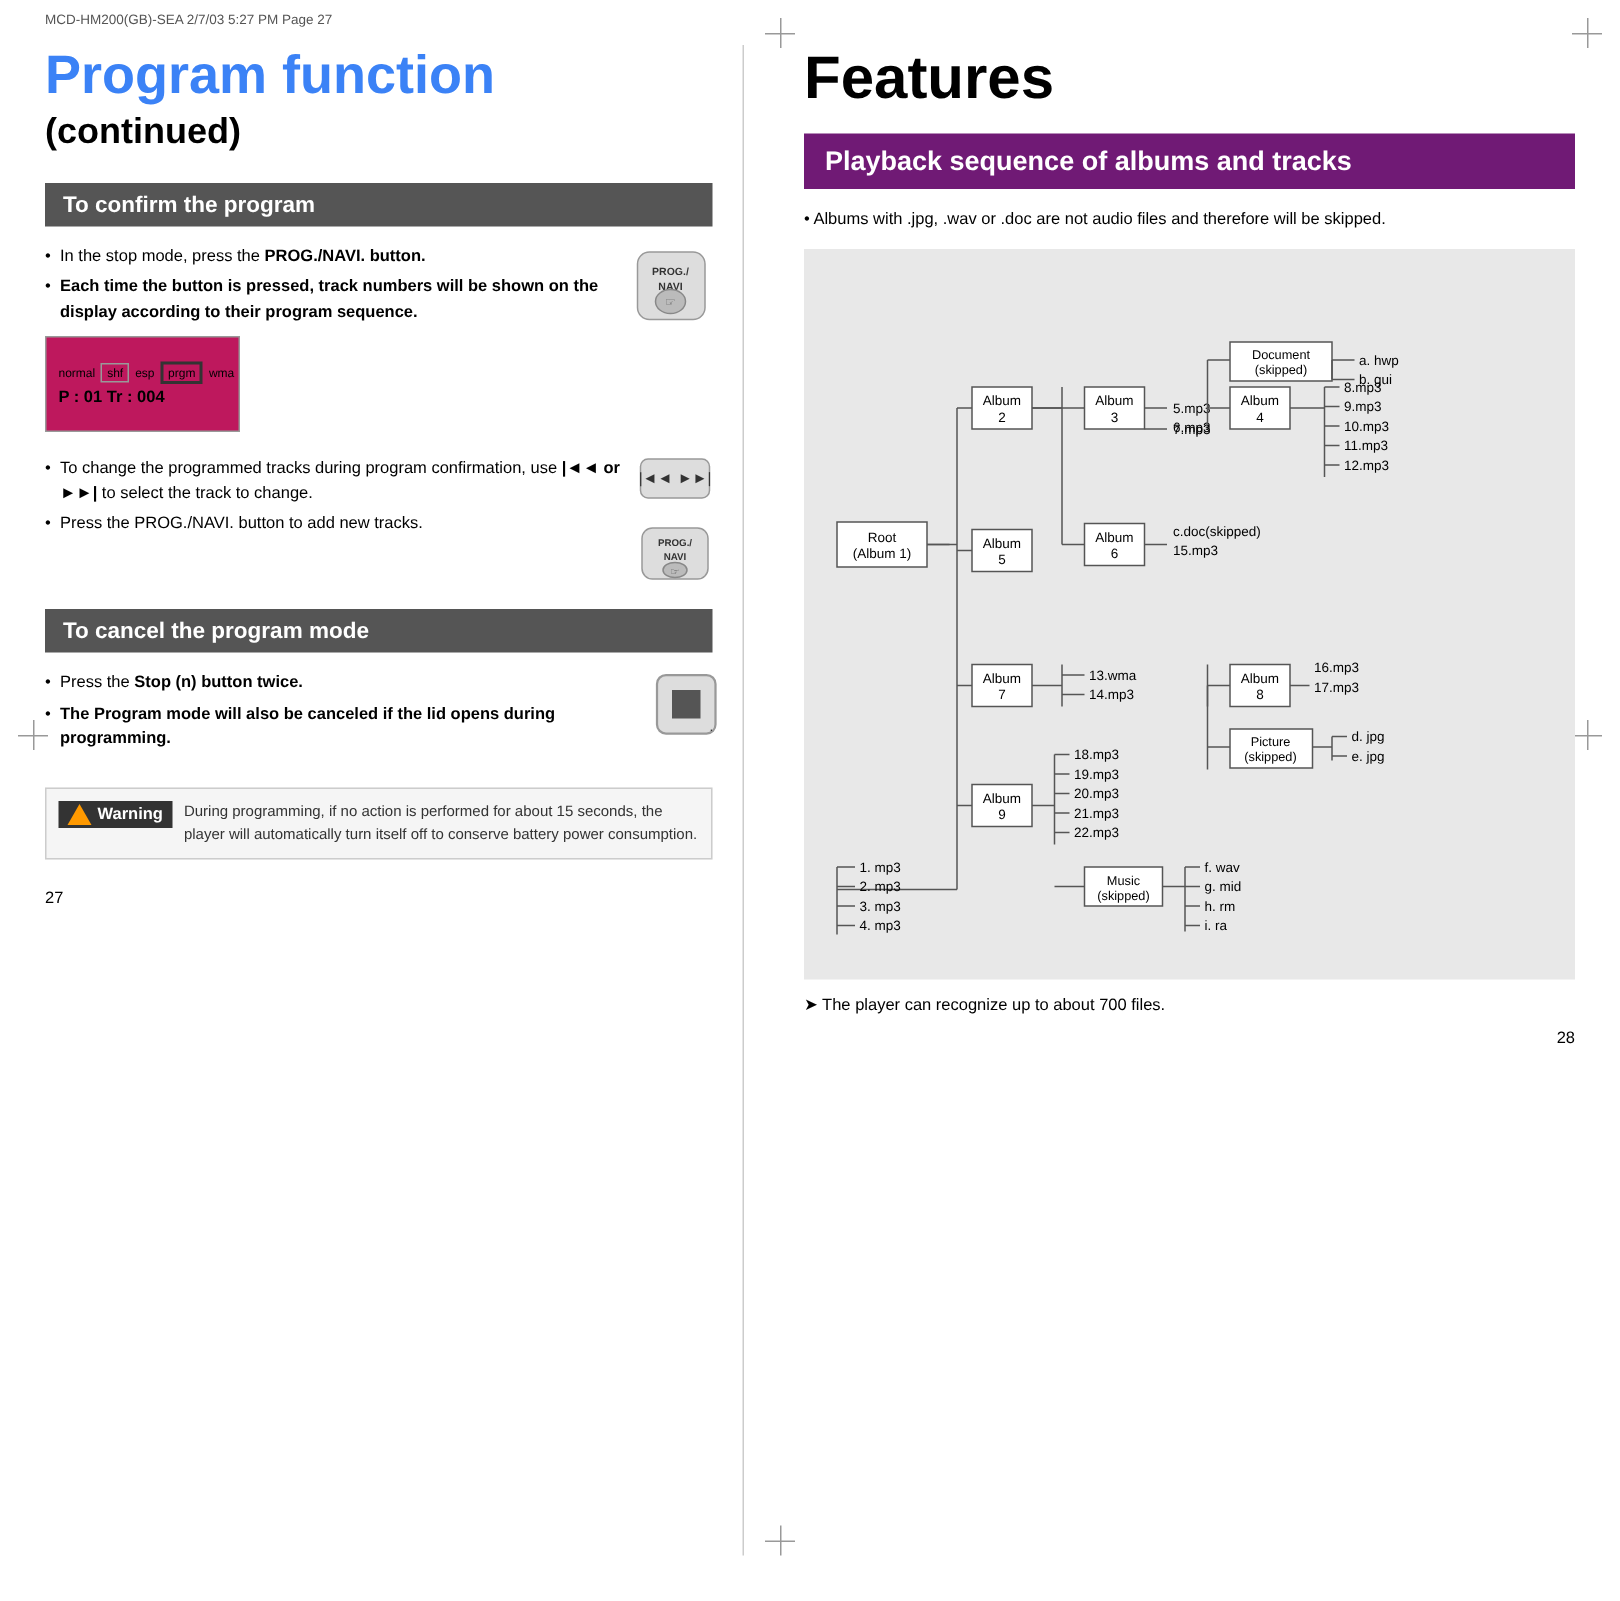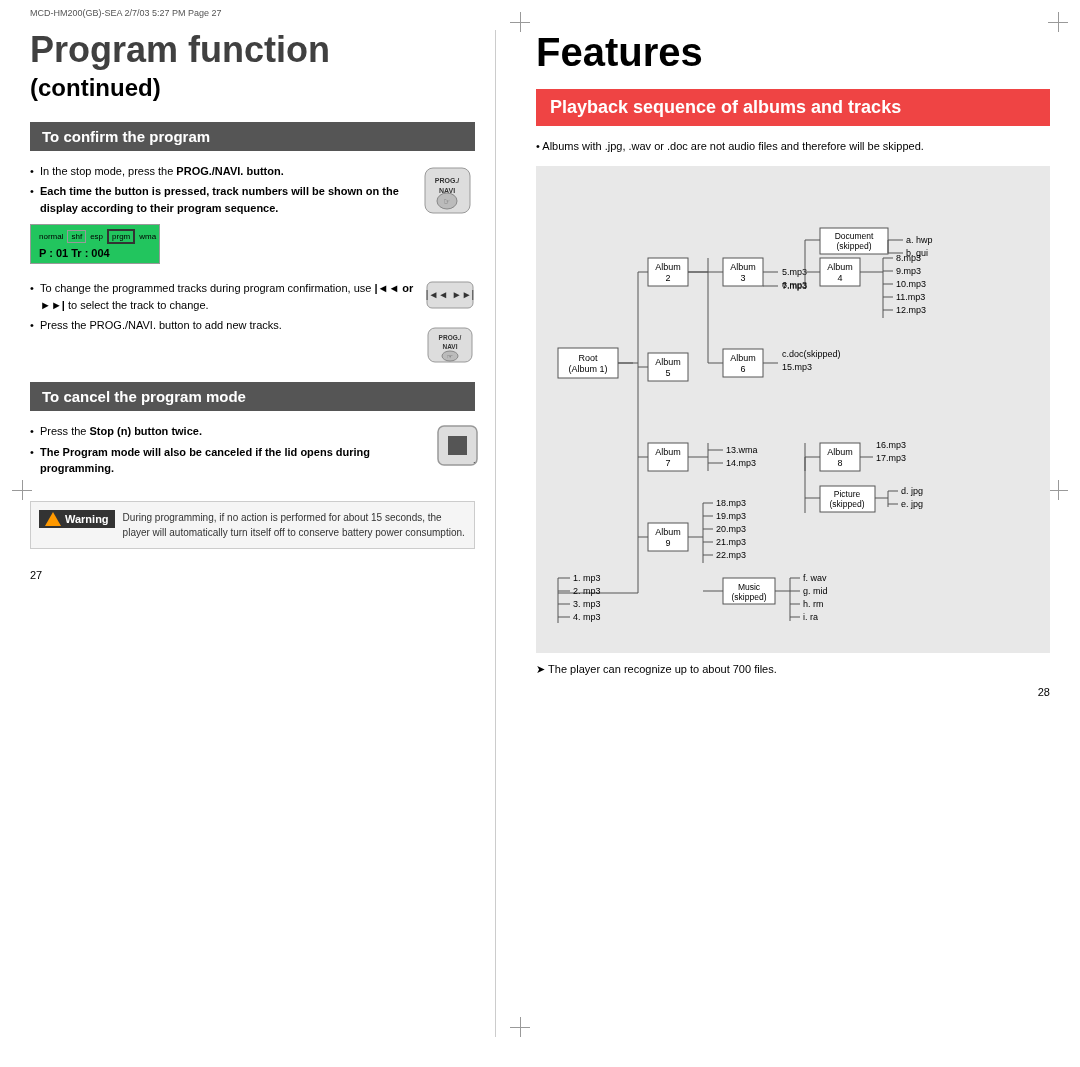--- a/index.html
+++ b/index.html
@@ -65,21 +65,21 @@
     }
 
     .right-page {
       flex: 1;
       padding-left: 10px;
     }
 
     .page-title {
       font-size: 36px;
       font-weight: bold;
-      color: #404040;
+      color: #3b82f6;
       line-height: 1.1;
       margin-bottom: 4px;
     }
 
     .page-subtitle {
       font-size: 24px;
       font-weight: bold;
       color: #000;
       margin-bottom: 20px;
     }
@@ -88,21 +88,21 @@
       background: #555;
       color: #ffffff;
       padding: 6px 12px;
       font-size: 15px;
       font-weight: bold;
       margin-bottom: 12px;
       margin-top: 16px;
     }
 
     .section-header-dark {
-      background: #ef4444;
+      background: #701a75;
       color: #fff;
       padding: 8px 14px;
       font-size: 18px;
       font-weight: bold;
       margin-bottom: 14px;
       display: inline-block;
       width: 100%;
     }
 
     .section-content {
@@ -138,23 +138,23 @@
 
     .device-small {
       width: 50px;
       height: 40px;
       flex-shrink: 0;
     }
 
     
     .display-box {
       border: 1px solid #999;
-      padding: 4px 8px;
+      padding: 16px 8px;
       margin: 8px 0;
-      background: #22c55e;
+      background: #be185d;
       font-size: 10px;
       width: 130px;
     }
     .display-modes {
       display: flex;
       gap: 4px;
       font-size: 8px;
       margin-bottom: 3px;
       align-items: center;
     }

